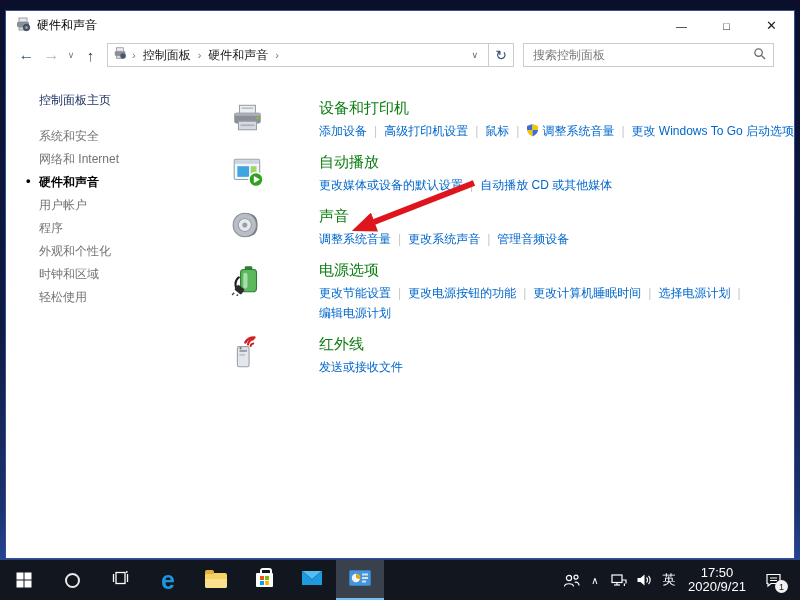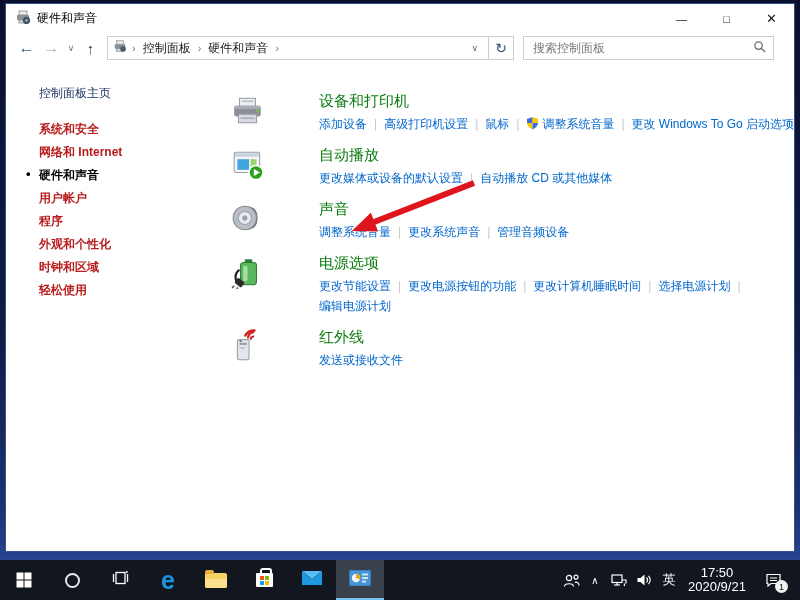--- a/index.html
+++ b/index.html
@@ -2,21 +2,21 @@
 <html><head>
 <meta charset="utf-8">
 <style>
   * { box-sizing: border-box; }
   html,body { margin:0; padding:0; width:800px; height:600px; overflow:hidden;
     font-family:"Liberation Sans","DejaVu Sans",sans-serif; }
   body { position:relative;
     background:linear-gradient(180deg,#0a102b 0%,#101b45 55%,#1c3370 85%,#2c51ad 100%); }
 
   
-  .window { position:absolute; left:5px; top:3px; width:790px; height:549px;
+  .window { position:absolute; left:5px; top:10px; width:790px; height:549px;
     background:#fff; border:1px solid #33508f; display:flex; flex-direction:column; }
 
   .titlebar { height:29px; flex:0 0 auto; display:flex; align-items:center; padding-left:9px; background:#fff; }
   .titlebar .title { font-size:12px; color:#000; margin-left:6px; flex:1; }
   .win-btn { width:45px; height:29px; display:flex; align-items:center; justify-content:center;
     font-size:11px; color:#1a1a1a; }
   .win-btn.close { font-size:13px; }
 
   
   .toolbar { height:33px; flex:0 0 auto; display:flex; align-items:center; padding:0 20px 3px 8px; }
@@ -35,21 +35,21 @@
   .searchbox { width:251px; height:24px; border:1px solid #ccc; margin-left:9px; display:flex;
     align-items:center; padding:0 7px; background:#fff; }
   .searchbox input { border:none; outline:none; flex:1; font-size:12px; color:#333;
     font-family:inherit; min-width:0; background:transparent; }
   .searchbox input::placeholder { color:#7a7a7a; opacity:1; }
 
   
   .winbody { flex:1; display:flex; overflow:hidden; }
   .sidebar { width:225px; flex:0 0 auto; padding:19px 0 0 33px; font-size:12px; }
   .side-home { color:#1d3162; margin-bottom:21px; cursor:default; }
-  .side-item { color:#b91c1c; margin-bottom:11px; line-height:12px; position:relative; cursor:default;font-weight:bold; }
+  .side-item { color:#737373; margin-bottom:11px; line-height:12px; position:relative; cursor:default; }
   .side-item.active { color:#000; font-weight:bold; }
   .side-item.active::before { content:"\2022"; position:absolute; left:-13px; top:-1px; font-size:13px; }
 
   .main { flex:1; padding-top:26px; }
   .section { display:flex; margin-bottom:12px;gap:45px; }
   .sec-icon { width:34px; height:34px; margin-right:9px; flex:0 0 auto; margin-top:1px; }
   .sec-icon svg { width:34px; height:34px; }
   .sec-title { font-size:15px; color:#0b7d10; margin-bottom:3px; cursor:default; }
   .sec-links { font-size:12px; line-height:20px; max-width:532px; }
   .section.power .sec-links { max-width:468px; }

